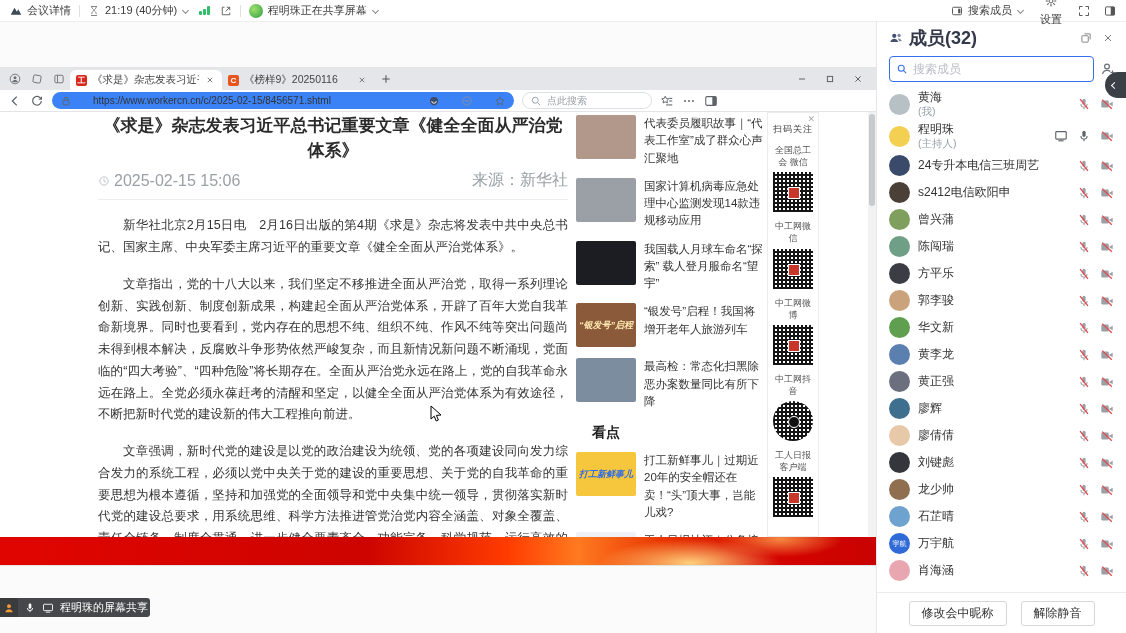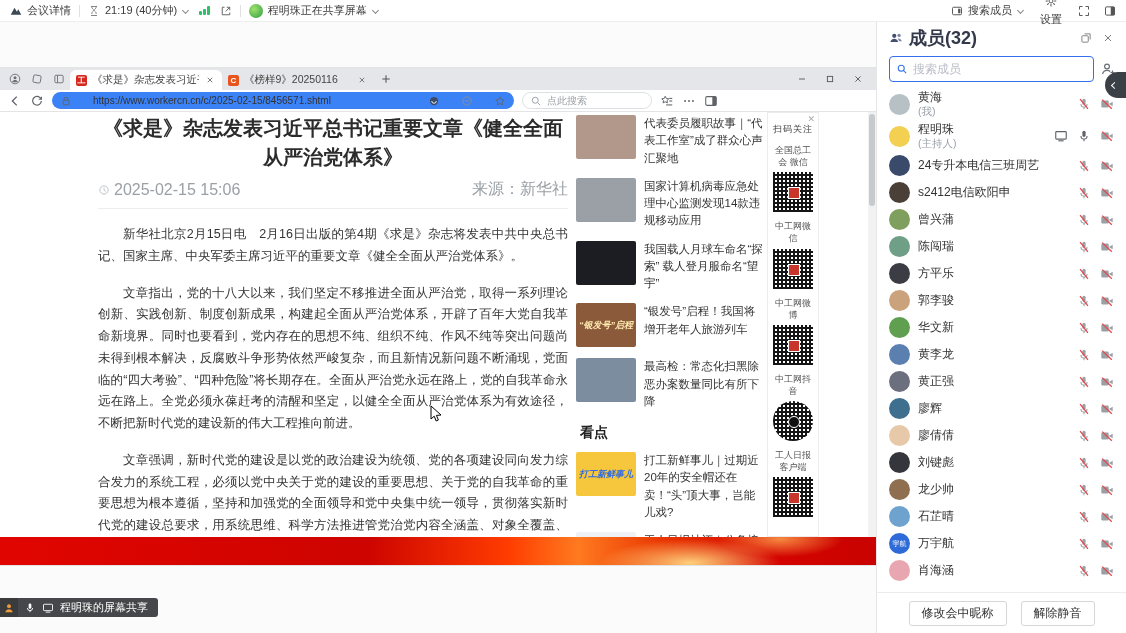--- a/index.html
+++ b/index.html
@@ -78,35 +78,35 @@
   .searchpill { width:130px; height:17px; border:1px solid #dcdfe3; border-radius:9px;
                 display:flex; align-items:center; gap:5px; padding:0 7px; }
   .searchpill input { border:none; outline:none; width:90px; font-size:10px; background:transparent;
                       font-family:inherit; }
   .searchpill input::placeholder { color:#9aa0a6; }
 
   .page { position:relative; height:425px; background:#fff; overflow:hidden; }
 
   
   .article { position:absolute; left:98px; top:2px; width:470px; }
-  .a-title { font-size:20px; font-weight:bold; color:#2b2b2b; text-align:center; line-height:1.45; }
+  .a-title { font-size:17px; font-weight:bold; color:#2b2b2b; text-align:center; line-height:1.45; }
   .a-meta { display:flex; justify-content:space-between; align-items:center; color:#9aa0a6;
             font-size:16px; margin:7px 0 0; padding-bottom:8px; border-bottom:1px solid #ededed; }
   .a-meta .dt { display:flex; align-items:center; gap:4px; }
   .para { font-size:12.5px; line-height:1.74; color:#333; text-indent:2em; margin-top:15px;
           text-align:justify; }
 
   
   .newscol { position:absolute; left:576px; top:3px; width:187px; }
   .news-item { display:flex; gap:8px; margin-bottom:11px; }
   .thumb { width:60px; height:44px; flex:0 0 60px; border-radius:2px; display:flex; align-items:center;
            justify-content:center; overflow:hidden; }
   .thumb i { font-style:italic; font-weight:bold; font-size:9px; text-align:center; line-height:1.2; }
   .news-title { font-size:11.5px; line-height:1.5; color:#333; }
-  .hl-head { font-size:14px; font-weight:bold; color:#222; margin:14px 4px 10px; }
+  .hl-head { font-size:14px; font-weight:bold; color:#222; margin:14px 16px 10px; }
 
   
   .qrcol { position:absolute; left:767px; top:0; width:52px; height:425px; background:#fff;
            border:1px solid #ececec; text-align:center; font-size:9px; color:#555; overflow:hidden; }
   .qr-close { position:absolute; right:3px; top:1px; color:#aaa; font-size:9px; }
   .qr-head { margin:10px 0 6px; color:#444; letter-spacing:1px; }
   .qr-label { line-height:1.35; padding:0 3px; margin-top:8px; color:#555; }
   .qr { width:40px; height:40px; margin:4px auto 2px; position:relative;
         background:repeating-linear-gradient(0deg,#151515 0 2px,transparent 2px 4px),
                    repeating-linear-gradient(90deg,#151515 0 2px,#fff 2px 4px); }
@@ -122,21 +122,21 @@
   .cursor { position:absolute; left:430px; top:293px; z-index:5; }
   .banner { height:28px;
             background:
               radial-gradient(ellipse 130px 34px at 690px 26px, rgba(255,216,130,.95), rgba(255,216,130,0) 70%),
               radial-gradient(ellipse 90px 26px at 780px 2px, rgba(255,170,80,.8), rgba(255,170,80,0) 70%),
               linear-gradient(90deg,#e10500,#cd0400 42%,#ff3c00 58%,#ff7a20 66%,#e83300 76%,#d40300 88%,#c90300); }
 
   
   .sharepill { position:absolute; left:0; bottom:16px; height:19px; background:#46474a;
                border-radius:0 3px 3px 0; display:flex; align-items:center; gap:6px;
-               padding-right:10px; color:#fff; font-size:11px; z-index:30; }
+               padding-right:2px; color:#fff; font-size:11px; z-index:30; }
   .sharepill .badge { width:18px; height:19px; background:#3a3b3d; display:flex; align-items:center;
                       justify-content:center; border-radius:0 0 0 0; }
 
   .icon14 { width:14px; height:14px; }  .icon12 { width:12px; height:12px; }
   .icon16 { width:16px; height:16px; }
 </style>
 </head>
 <body>
 
 <div class="topbar">

